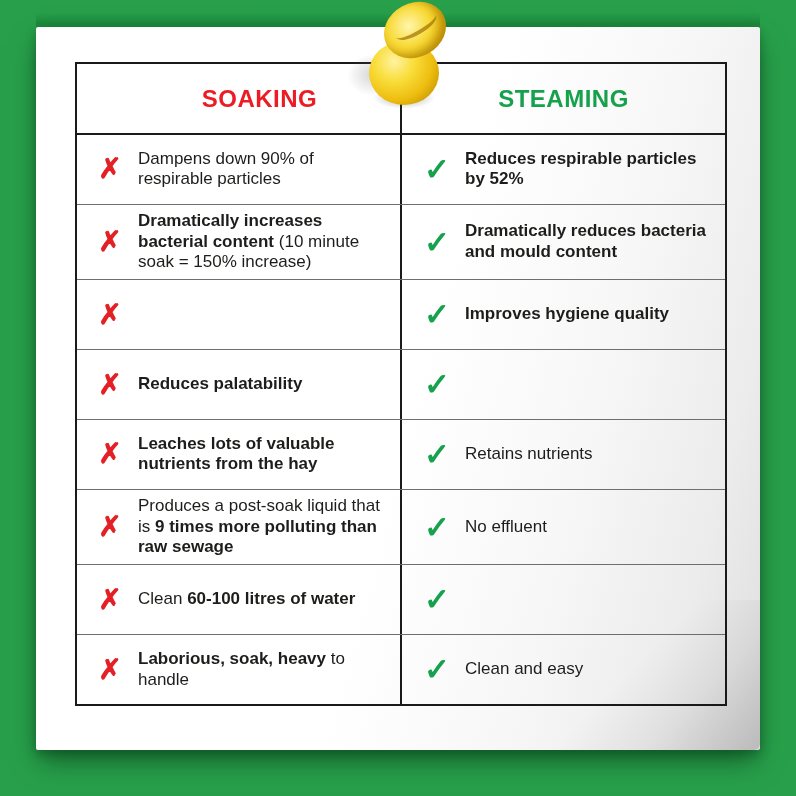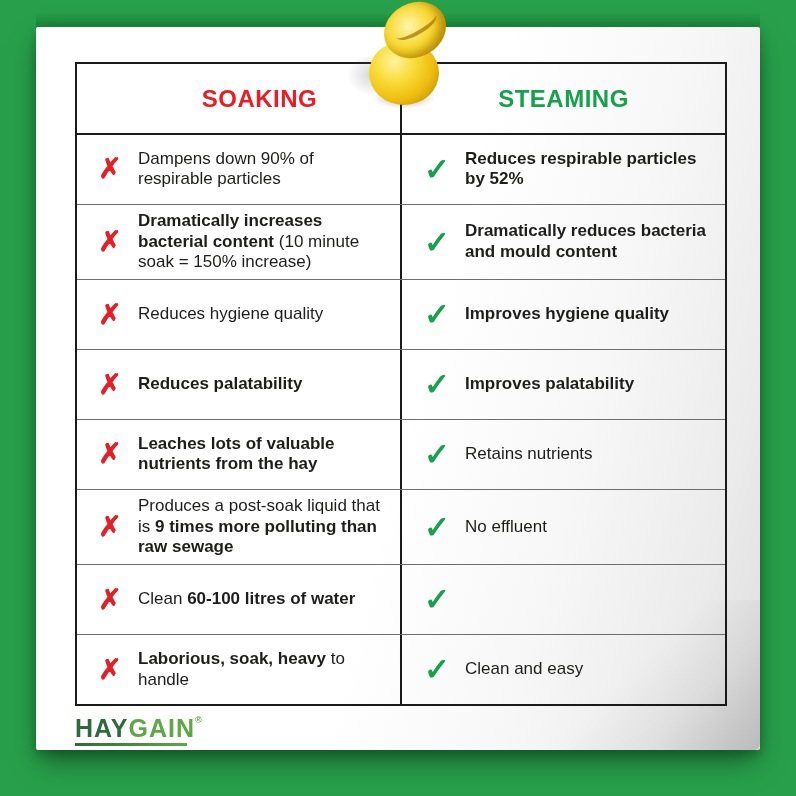--- a/index.html
+++ b/index.html
@@ -140,35 +140,33 @@
             <div class="txt"><strong>Dramatically increases bacterial content</strong><span> (10 minute soak = 150% increase)</span></div>
           </div>
           <div class="cell right">
             <span class="mark check" style="color: rgb(22, 161, 77);">✓</span>
             <div class="txt"><strong>Dramatically reduces bacteria and mould content</strong></div>
           </div>
         </div>
         <div class="row">
           <div class="cell left">
             <span class="mark cross" style="color: rgb(227, 32, 37);">✗</span>
-            <div class="txt"><span>Reduces hygiene quality</span></div>
           </div>
           <div class="cell right">
             <span class="mark check" style="color: rgb(22, 161, 77);">✓</span>
             <div class="txt"><strong>Improves hygiene quality</strong></div>
           </div>
         </div>
         <div class="row">
           <div class="cell left">
             <span class="mark cross" style="color: rgb(227, 32, 37);">✗</span>
             <div class="txt"><strong>Reduces palatability</strong></div>
           </div>
           <div class="cell right">
             <span class="mark check" style="color: rgb(22, 161, 77);">✓</span>
-            <div class="txt"><strong>Improves palatability</strong></div>
           </div>
         </div>
         <div class="row">
           <div class="cell left">
             <span class="mark cross" style="color: rgb(227, 32, 37);">✗</span>
             <div class="txt"><strong>Leaches lots of valuable nutrients from the hay</strong></div>
           </div>
           <div class="cell right">
             <span class="mark check" style="color: rgb(22, 161, 77);">✓</span>
             <div class="txt"><span>Retains nutrients</span></div>
@@ -199,24 +197,20 @@
             <div class="txt"><strong>Laborious, soak, heavy</strong><span> to handle</span></div>
           </div>
           <div class="cell right">
             <span class="mark check" style="color: rgb(22, 161, 77);">✓</span>
             <div class="txt"><span>Clean and easy</span></div>
           </div>
         </div>
       </div>
   </div>
 
-  <div class="logo">
-    <div class="logo-text"><span class="logo-hay" style="color: rgb(47, 107, 58);">HAY</span><span class="logo-gain" style="color: rgb(94, 168, 67);">GAIN</span><span class="logo-mark" style="color: rgb(94, 168, 67);">®</span></div>
-    <div class="logo-underline" style="background: linear-gradient(to right, rgb(47, 107, 58), rgb(94, 168, 67));"></div>
-  </div>
 
   <div class="curl"></div>
 </div>
 
 <div class="pin">
   <div class="pin-smudge"></div>
   <div class="pin-shadow"></div>
   <div class="pin-base"></div>
   <div class="pin-head"></div>
   <div class="pin-crease"></div>

